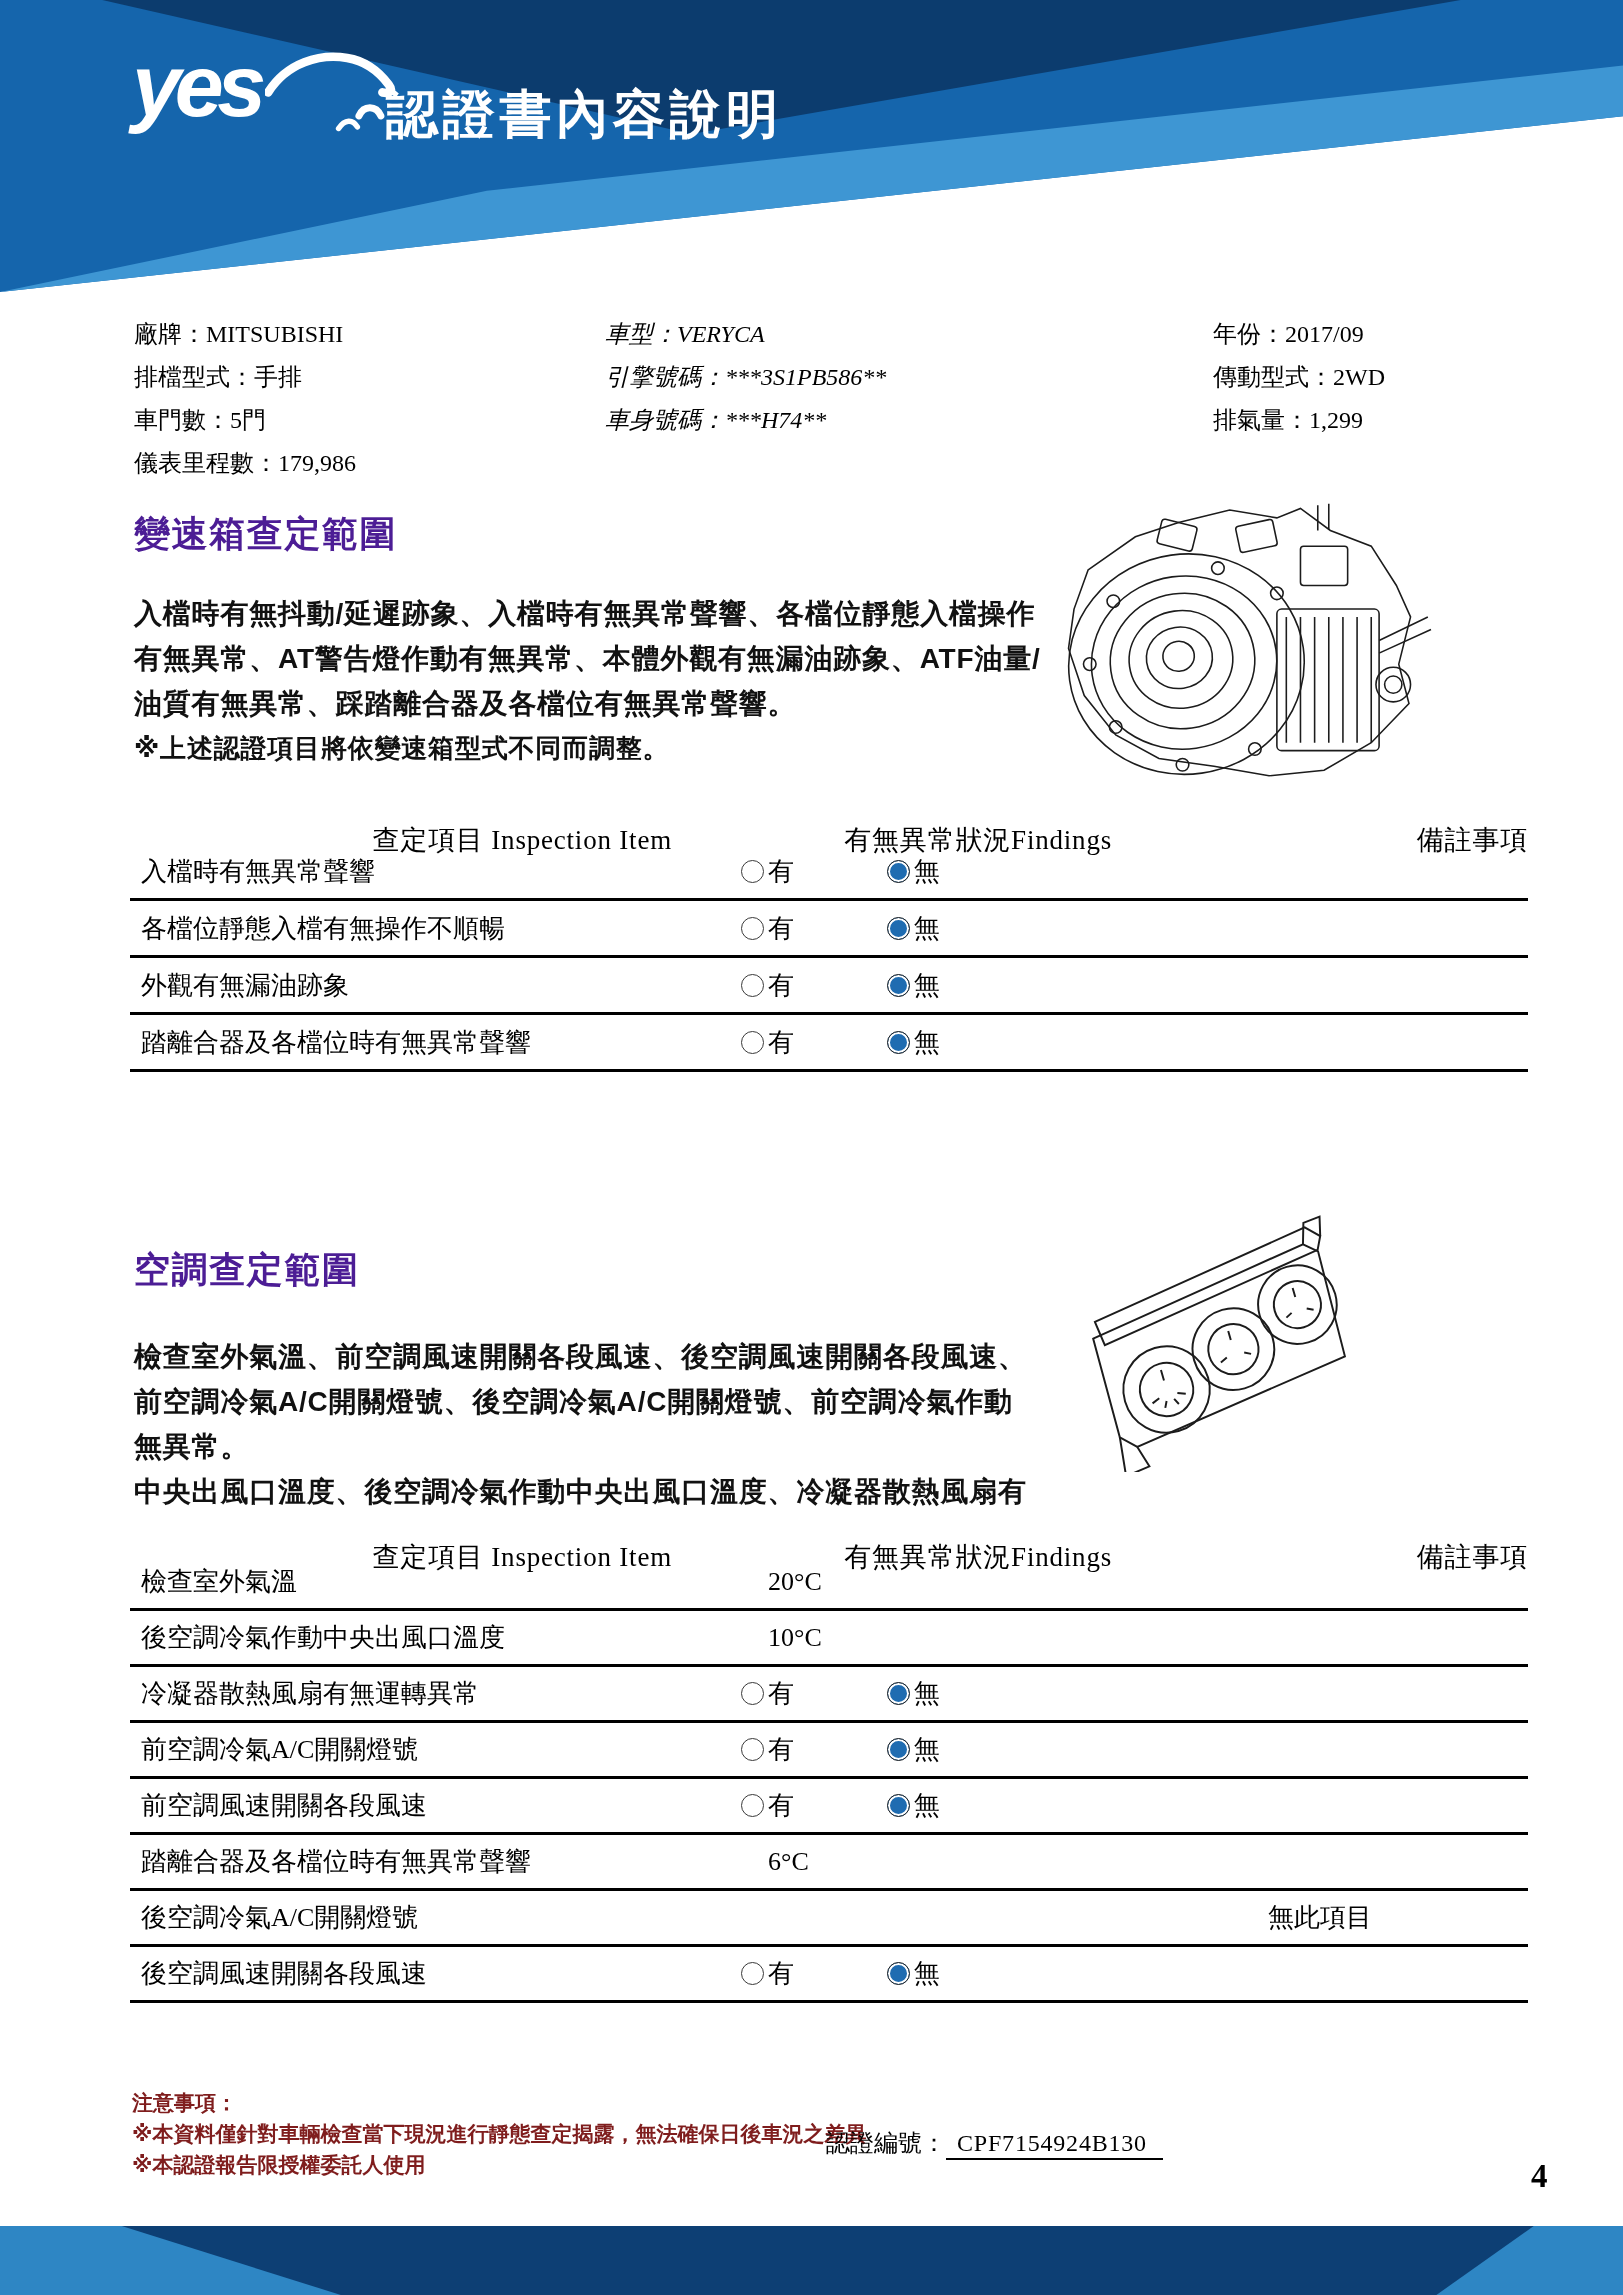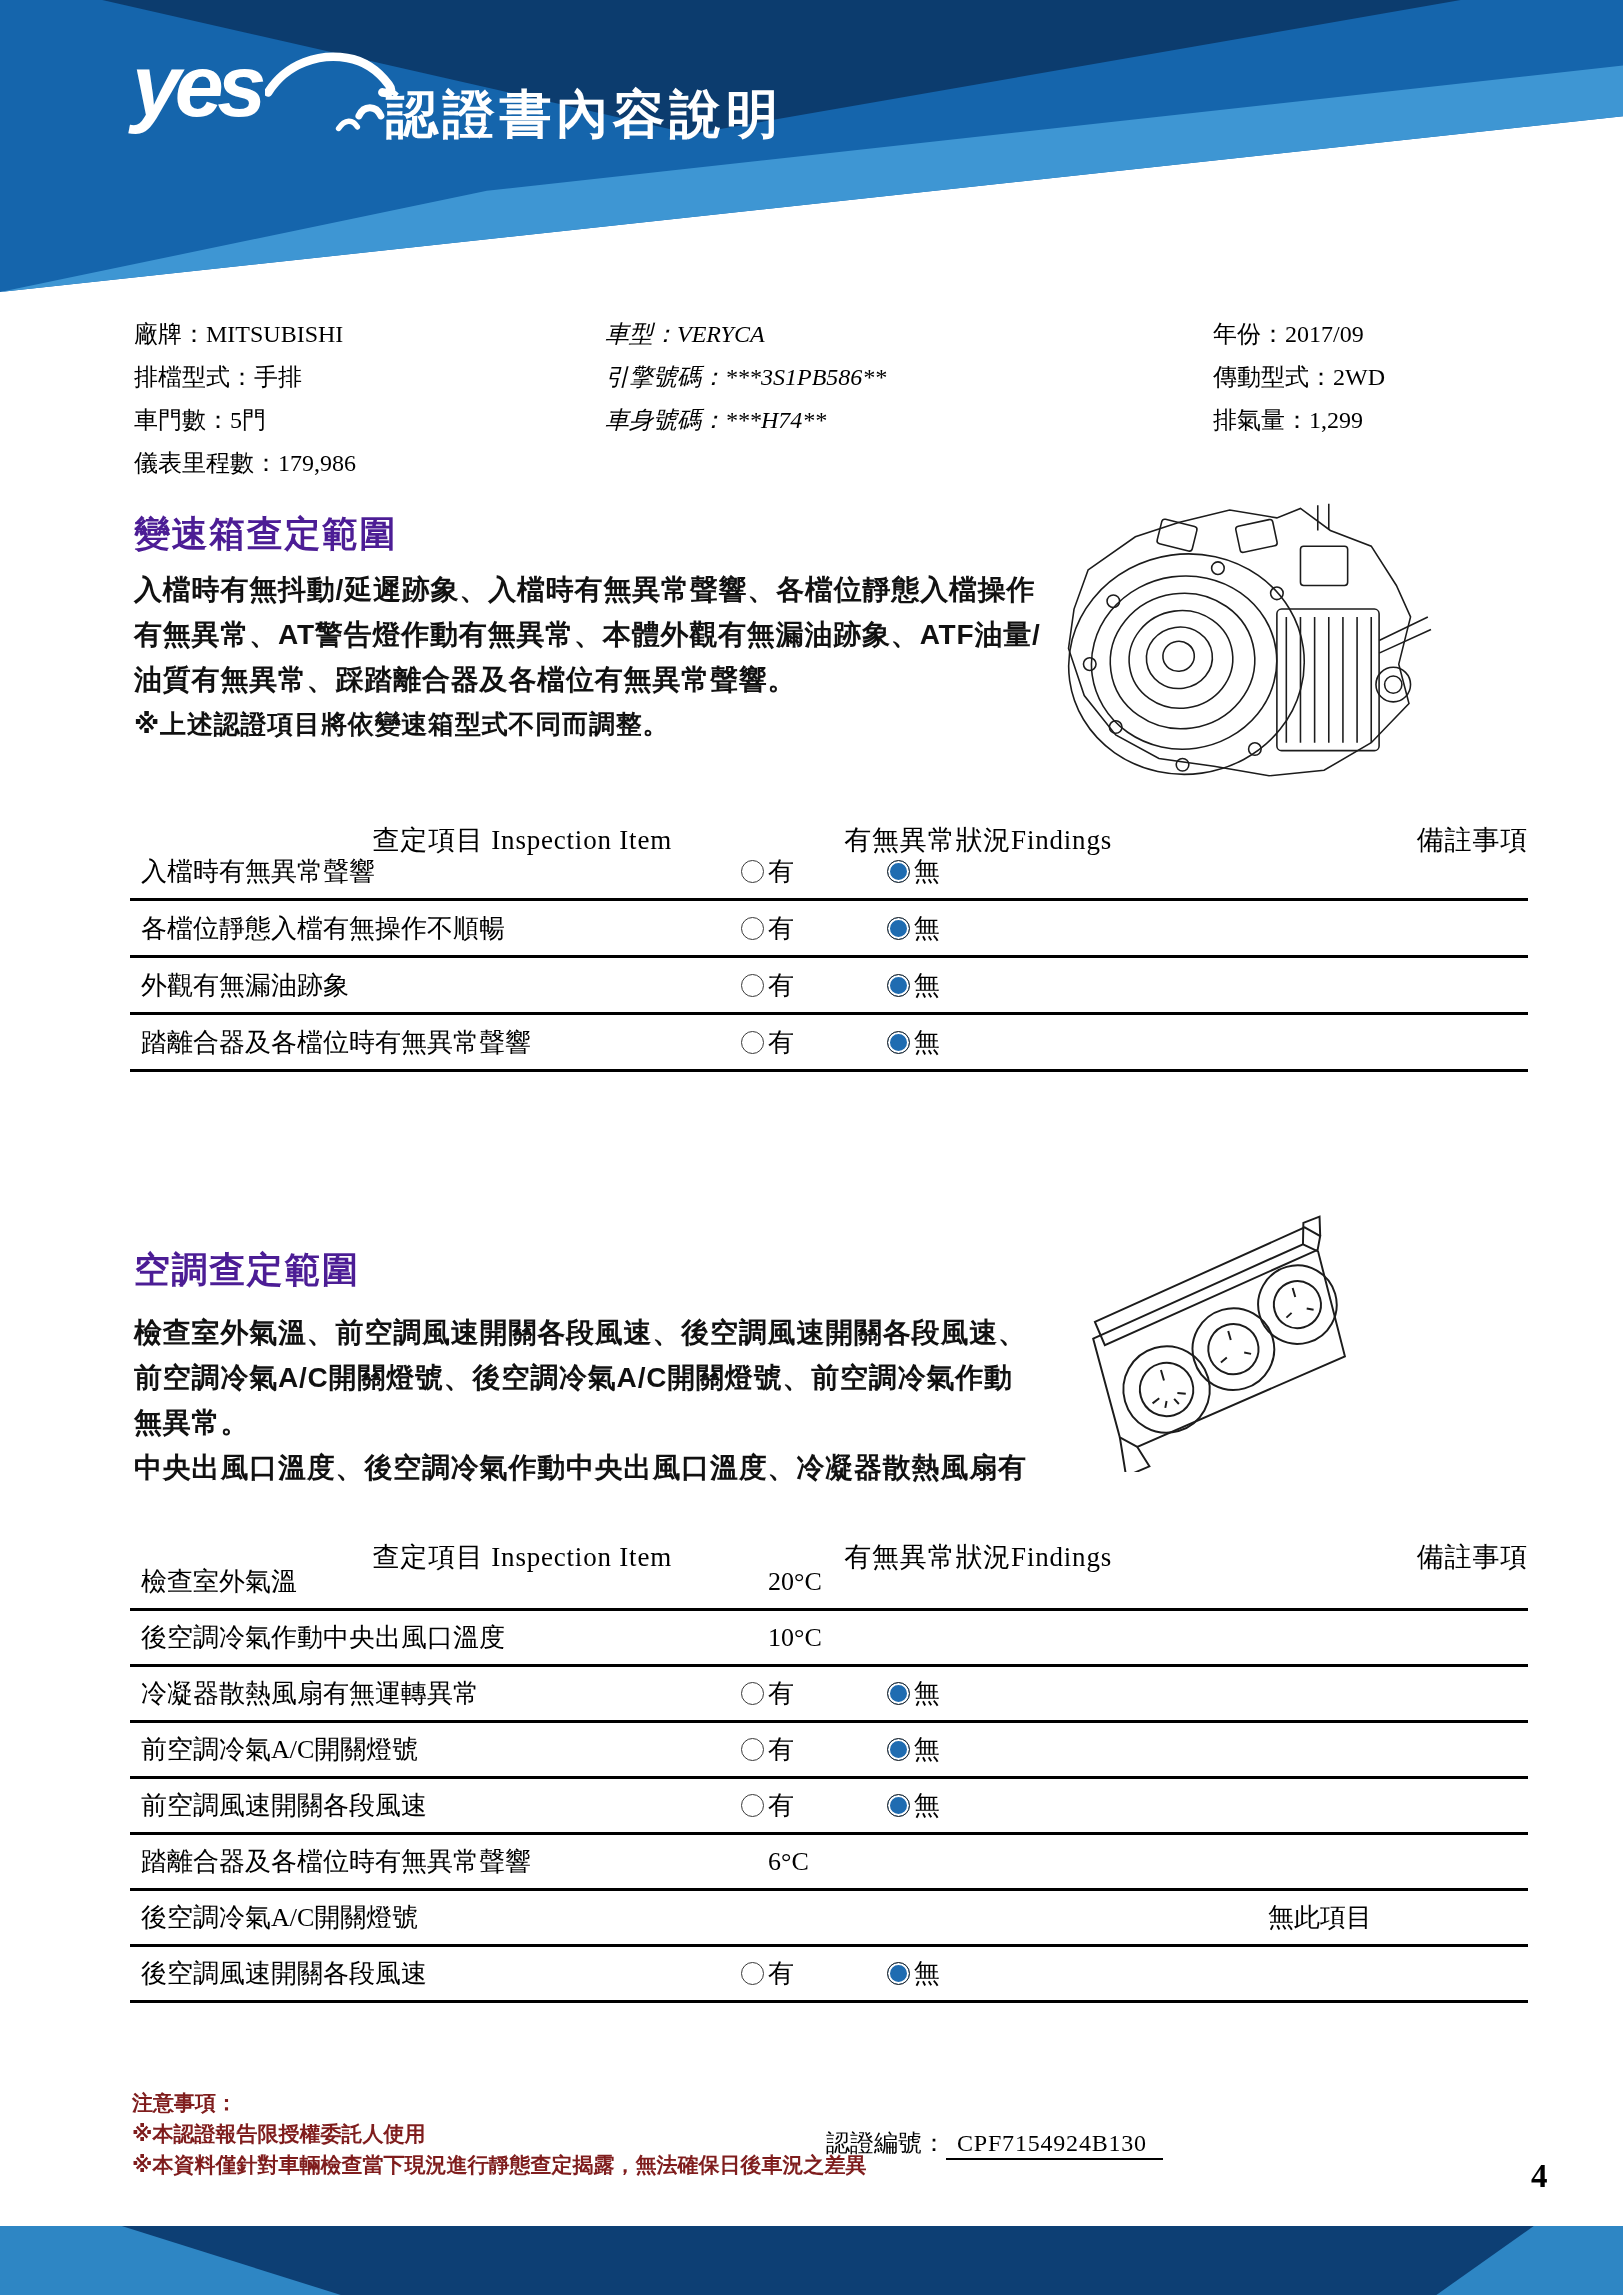--- a/index.html
+++ b/index.html
@@ -23,21 +23,21 @@
   
   .info-col{position:absolute;top:313px;font-size:24px;}
   #info-col-0{left:134px;} #info-col-1{left:605px;font-style:italic;} #info-col-2{left:1213px;}
   .info-line{height:43px;line-height:43px;white-space:nowrap;}
 
   
   .section-title{position:absolute;left:134px;font-family:"Liberation Sans","DejaVu Sans",sans-serif;
                  font-weight:bold;font-size:36px;color:#4c1d95;letter-spacing:1.6px;}
   #trans-title{top:510px;} #ac-title{top:1246px;}
   .desc{position:absolute;left:134px;font-family:"Liberation Sans","DejaVu Sans",sans-serif;
-        font-weight:bold;font-size:28px;color:#111;}
+        font-weight:bold;font-size:28px;color:#111;margin-top:24px;}
   #trans-desc{top:567px;} #ac-desc{top:1310px;}
   .desc-line{height:45px;line-height:45px;white-space:nowrap;letter-spacing:0.8px;}
   .desc-note{font-size:26px;}
 
   
   .illus{position:absolute;}
   #trans-illus{left:1041px;top:499px;}
   #ac-illus{left:1077px;top:1209px;}
 
   
@@ -321,22 +321,22 @@
             <span class="radio sel"></span>
             <span class="rlabel">無</span>
           </span>
         </div>
         <div class="col-remark"></div>
       </div>
     </div>
 
   <div class="notes">
     <div>注意事項：</div>
+    <div>※本資料僅針對車輛檢查當下現況進行靜態查定揭露，無法確保日後車況之差異</div>
     <div>※本認證報告限授權委託人使用</div>
-    <div>※本資料僅針對車輛檢查當下現況進行靜態查定揭露，無法確保日後車況之差異</div>
   </div>
 
   <div class="cert">
     <span>認證編號：</span><span class="cert-value">CPF7154924B130</span>
   </div>
 
   <div class="pagenum">4</div>
 
   <div class="footer-band">
     <div class="flayer f-base"></div>

